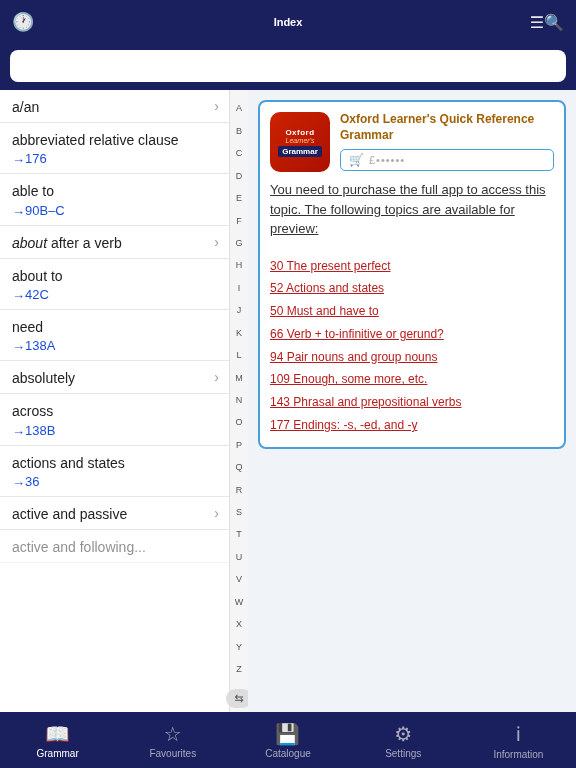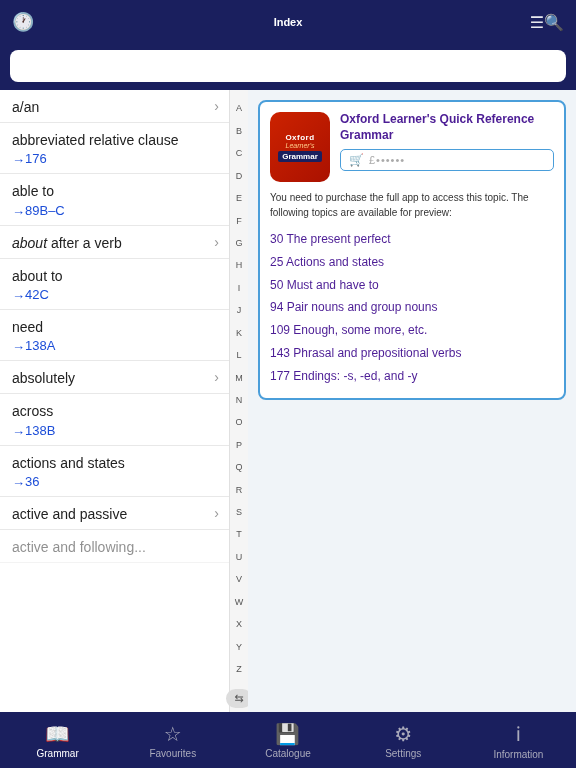--- a/index.html
+++ b/index.html
@@ -137,21 +137,21 @@
       margin-bottom: 10px;
     }
     .oxford-card-header {
       display: flex;
       align-items: flex-start;
       gap: 10px;
       margin-bottom: 8px;
     }
     .oxford-logo {
       width: 60px;
-      height: 70px;
+      height: 60px;
       background: linear-gradient(135deg, #cc2200, #aa1100);
       border-radius: 10px;
       display: flex;
       flex-direction: column;
       align-items: center;
       justify-content: center;
       color: white;
       flex-shrink: 0;
     }
     .oxford-logo-oxford {
@@ -172,21 +172,21 @@
       padding: 1px 4px;
       border-radius: 2px;
       margin-top: 2px;
     }
     .oxford-card-info {
       flex: 1;
     }
     .oxford-card-title {
       font-size: 12px;
       font-weight: 600;
-      color: #4c1d95;
+      color: #a16207;
       margin-bottom: 6px;
       line-height: 1.3;
     }
     .oxford-price-btn {
       display: flex;
       align-items: center;
       gap: 5px;
       border: 1.5px solid #4a9eda;
       border-radius: 5px;
       padding: 3px 8px;
@@ -195,29 +195,31 @@
     .cart-icon {
       font-size: 12px;
       color: #4a9eda;
     }
     .price-text {
       font-size: 11px;
       color: #aaa;
       letter-spacing: 1px;
     }
     .oxford-description {
-      font-size: 10px;
+      font-size: 13px;
       color: #333;
       line-height: 1.5;
-      margin-bottom: 8px;
+      margin-bottom: 16px;
+      text-decoration: underline;
     }
     .preview-links a {
       display: block;
-      color: #4c1d95;
+      color: #b91c1c;
       font-size: 12px;
+      text-decoration: underline;
       line-height: 1.9;
       cursor: pointer;
     }
 
     
     .scroll-btn {
       display: flex;
       justify-content: center;
       align-items: center;
       padding: 4px 0;
@@ -291,21 +293,21 @@
       <span class="index-item-chevron">›</span>
     </div>
 
     <div class="index-item">
       <span class="index-item-title">abbreviated relative clause</span><br>
       <span class="index-item-ref">→176</span>
     </div>
 
     <div class="index-item">
       <span class="index-item-title">able to</span><br>
-      <span class="index-item-ref">→89B–C</span>
+      <span class="index-item-ref">→90B–C</span>
     </div>
 
     <div class="index-item">
       <span class="index-item-title"><em>about</em> after a verb</span>
       <span class="index-item-chevron">›</span>
     </div>
 
     <div class="index-item">
       <span class="index-item-title">about to</span><br>
       <span class="index-item-ref">→42C</span>
@@ -391,22 +393,23 @@
           <div class="oxford-card-title">Oxford Learner's Quick Reference Grammar</div>
           <div class="oxford-price-btn">
             <span class="cart-icon">🛒</span>
             <span class="price-text">£••••••</span>
           </div>
         </div>
       </div>
       <div class="oxford-description">You need to purchase the full app to access this topic. The following topics are available for preview:</div>
       <div class="preview-links">
         <a>30 The present perfect</a>
-        <a>25 Actions and states</a>
+        <a>52 Actions and states</a>
         <a>50 Must and have to</a>
+        <a>66 Verb + to-infinitive or gerund?</a>
         <a>94 Pair nouns and group nouns</a>
         <a>109 Enough, some more, etc.</a>
         <a>143 Phrasal and prepositional verbs</a>
         <a>177 Endings: -s, -ed, and -y</a>
       </div>
     </div>
   </div>
 
 </div>
 

